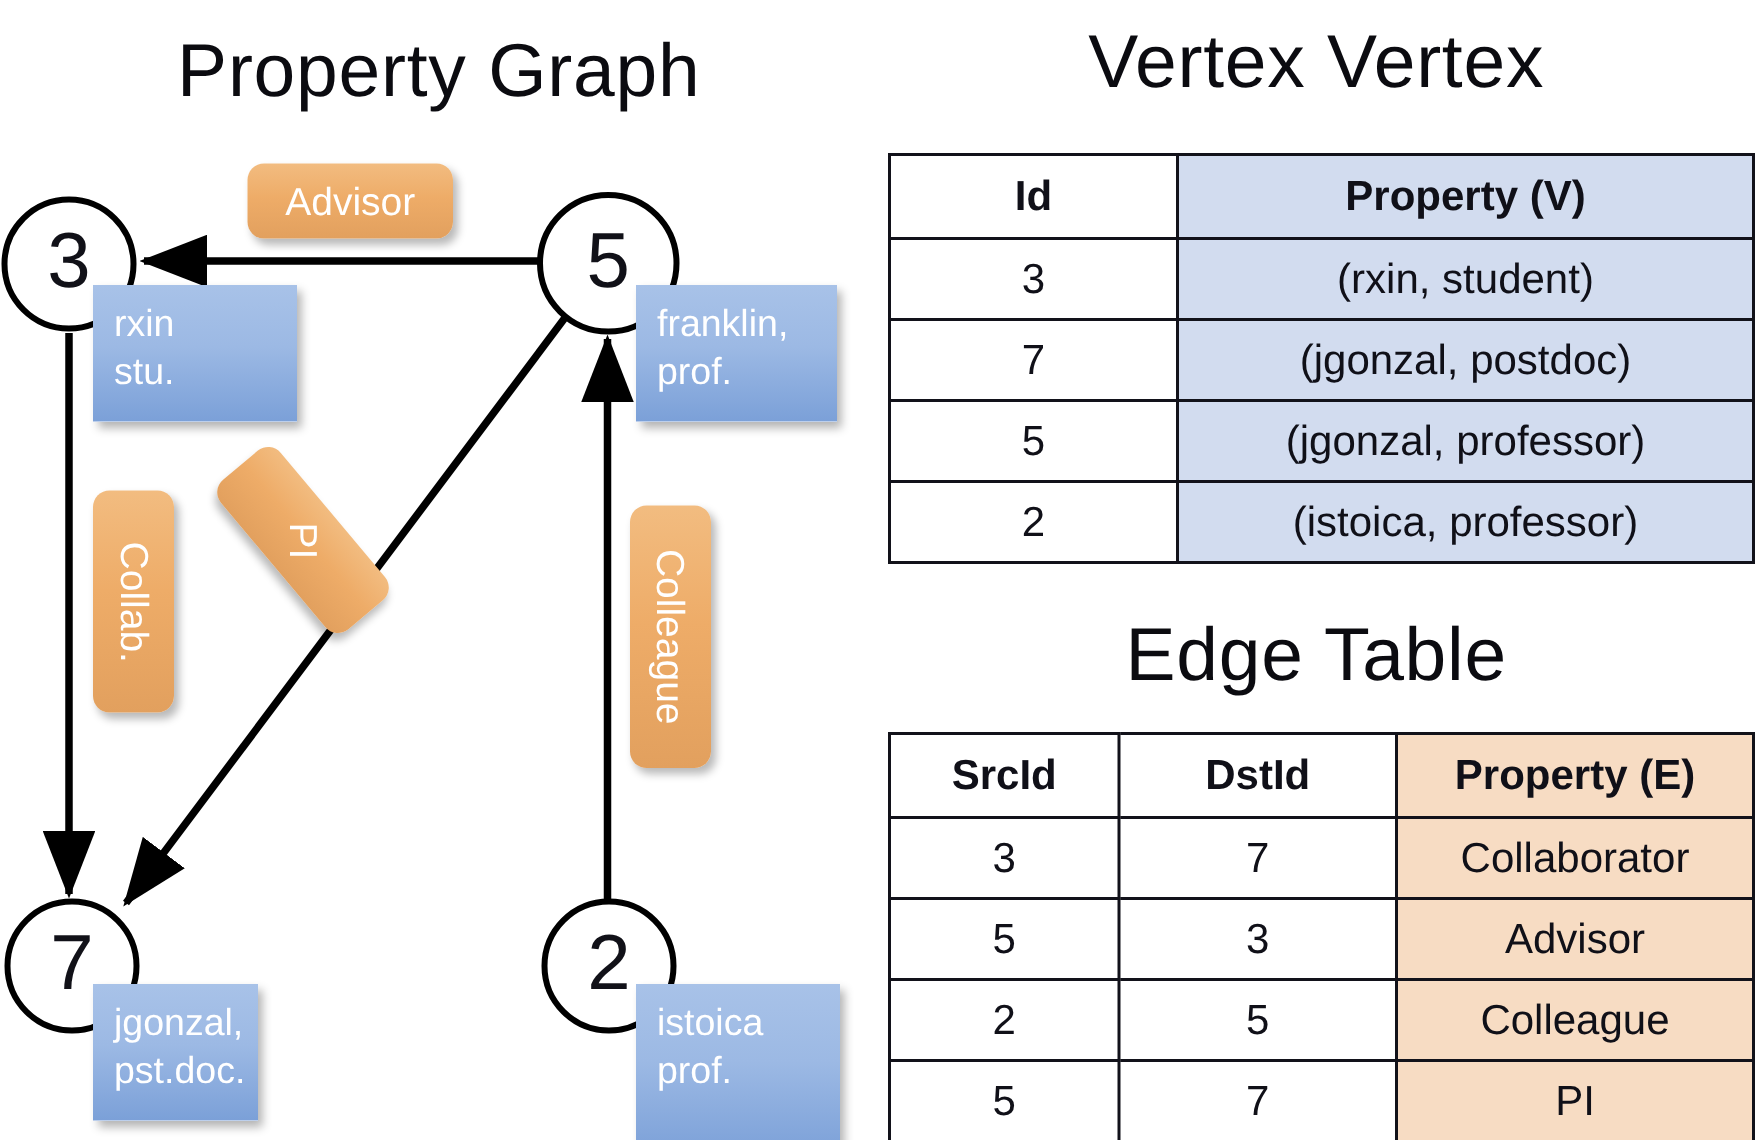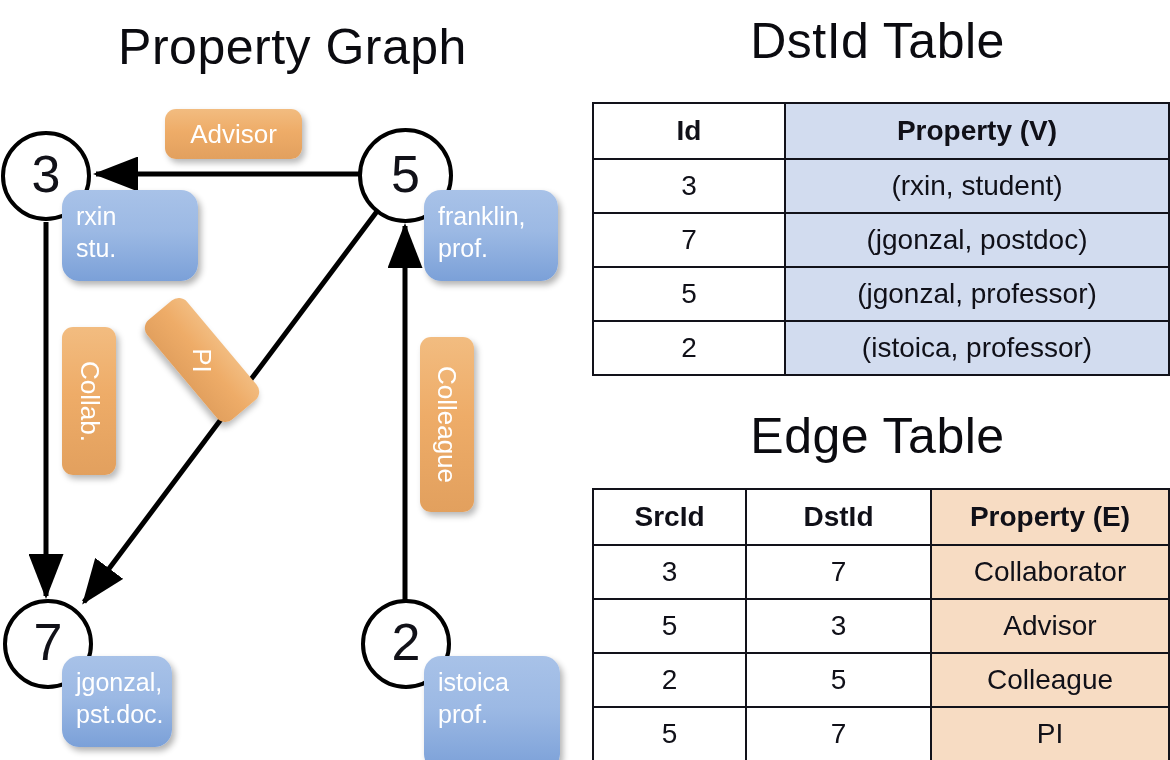--- a/index.html
+++ b/index.html
@@ -61,21 +61,21 @@
     font-weight: 300;
     font-size: 52px;
     line-height: 1;
     color: #111118;
     transform: translateY(-2px);
   }
 
   
   .prop-box {
     position: absolute;
-    border-radius: 17px;
+    border-radius: 0;
     background: linear-gradient(to bottom, #a8c2e8 0%, #9cb9e4 45%, #7ba0d8 100%);
     box-shadow: 3px 4px 6px rgba(0,0,0,0.30);
     color: #ffffff;
     font-family: "Liberation Sans", sans-serif;
     font-weight: 400;
     font-size: 25px;
     line-height: 1.28;
     padding: 10px 0 0 14px;
     box-sizing: border-box;
     z-index: 8;
@@ -193,21 +193,21 @@
   <div class="prop-box" style="left:424px; top:186px; width:134px; height:91px;">franklin,
 prof.</div>
 
   <div class="prop-box" style="left:62px; top:652px; width:110px; height:91px;">jgonzal,
 pst.doc.</div>
 
   <div class="prop-box" style="left:424px; top:652px; width:136px; height:115px;">istoica
 prof.</div>
 </div>
 
-<div class="title" id="title-vertex-table">DstId Table</div>
+<div class="title" id="title-vertex-table">Vertex Vertex</div>
 
 <table class="data-table" id="vertex-table">
   <colgroup>
       <col style="width:192px">
       <col style="width:384px">
     </colgroup>
   <thead>
     <tr>
       <th>Id</th>
       <th class="cell-blue">Property (V)</th>

